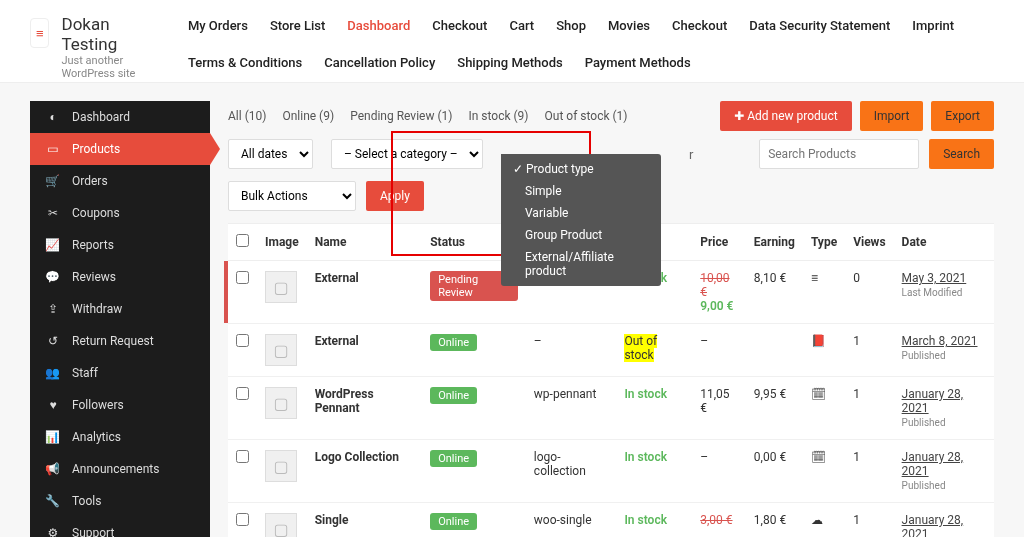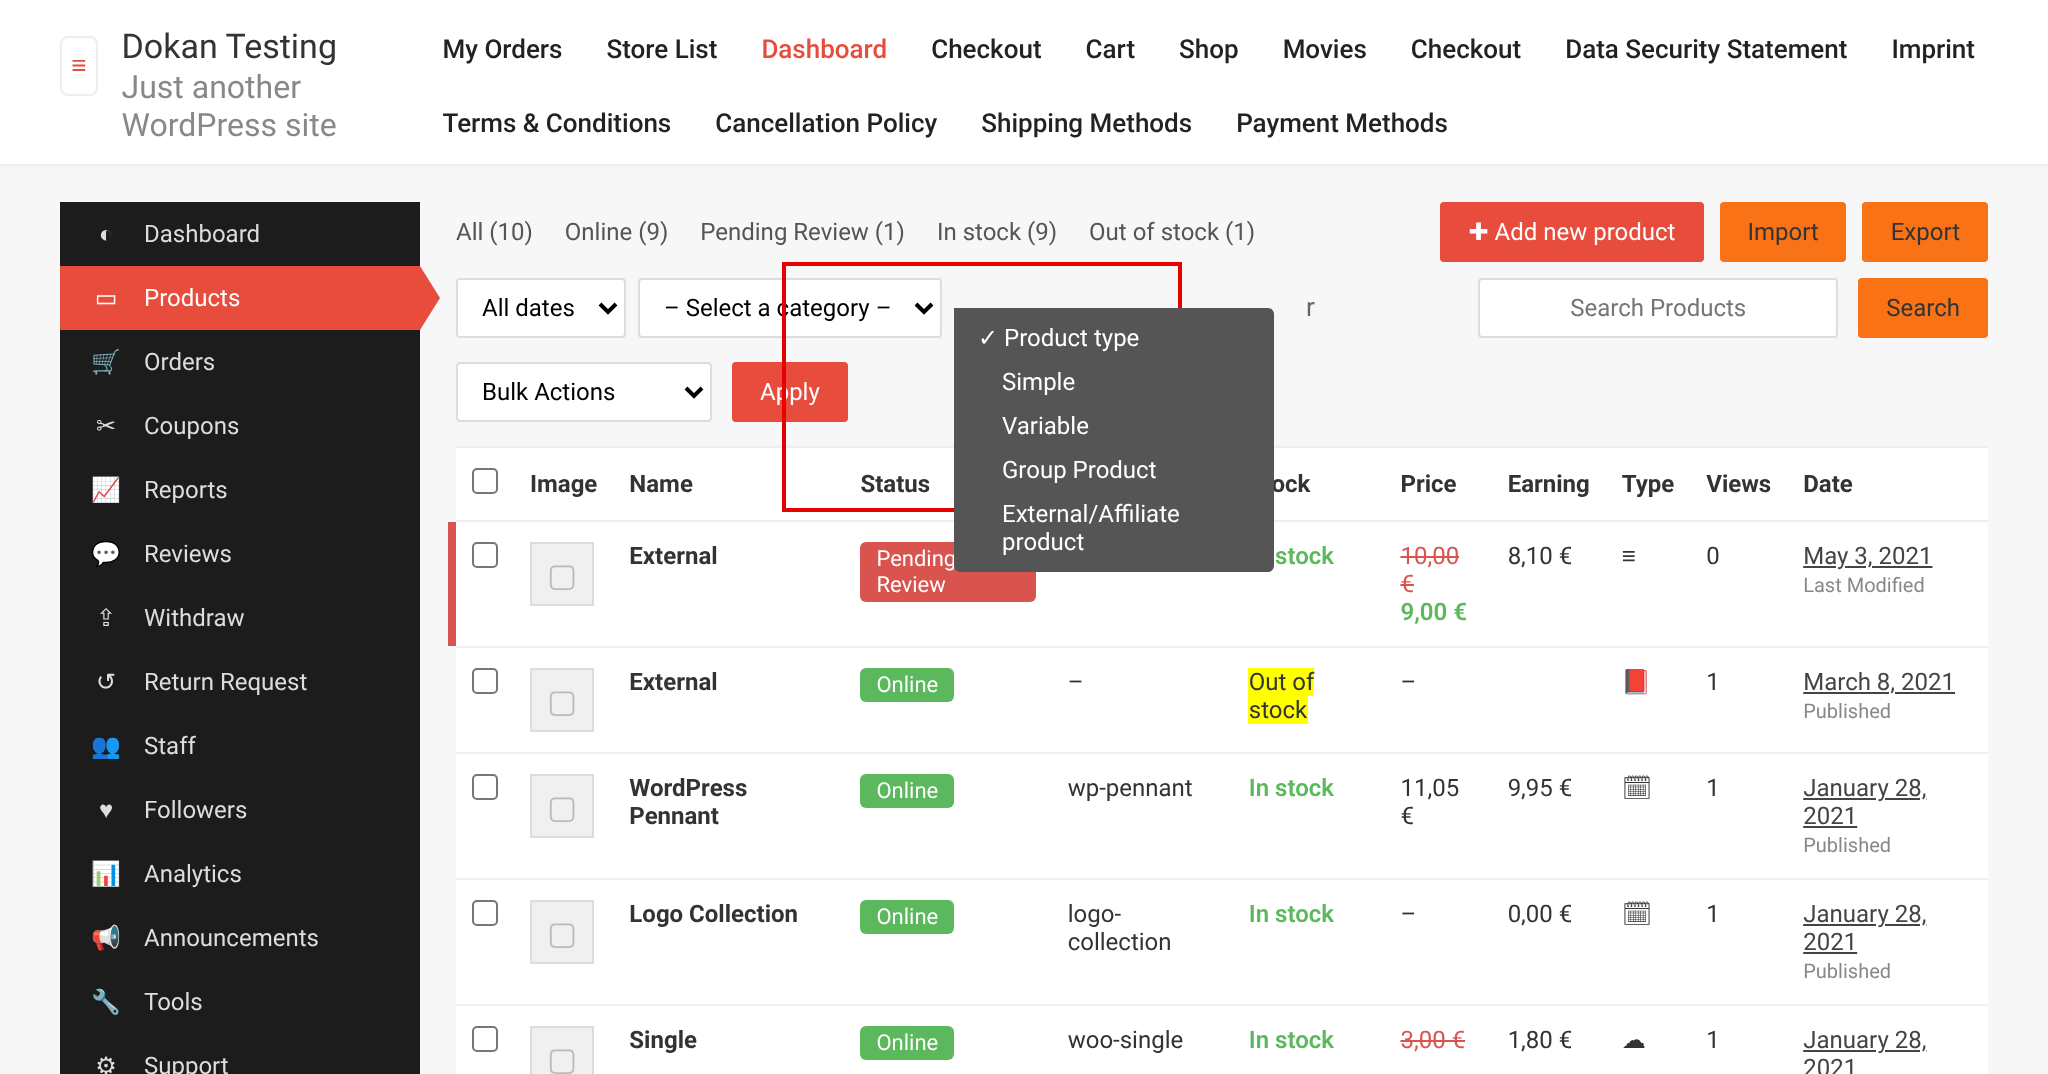--- a/index.html
+++ b/index.html
@@ -1,39 +1,39 @@
 <!DOCTYPE html>
 <html><head>
 <meta charset="utf-8">
 <style>
 *{box-sizing:border-box;margin:0;padding:0;font-family:-apple-system,BlinkMacSystemFont,"Segoe UI",Roboto,sans-serif}
 body{background:#f7f7f7;color:#333;font-size:13px}
 .topbar{background:#fff;display:flex;align-items:flex-start;padding:10px 30px 0 30px;border-bottom:1px solid #eee}
 .hamburger{width:30px;height:30px;border:1px solid #eee;border-radius:4px;display:flex;align-items:center;justify-content:center;color:#e74c3c;margin-top:8px;margin-right:12px}
 .brand{margin-right:40px;padding-top:4px}
 .brand h1{font-size:17px;font-weight:400}
-.brand p{font-size:16px;color:#888}
+.brand p{font-size:11px;color:#888}
 .topnav{display:flex;flex-wrap:wrap;gap:22px;padding-top:8px;padding-bottom:12px}
 .topnav a{text-decoration:none;color:#222;font-size:13px;font-weight:500}
 .topnav a.active{color:#e74c3c}
 .wrap{display:flex;min-height:calc(100vh - 90px);padding:18px 30px}
 .sidebar{width:180px;background:#1c1c1c;color:#ddd}
 .sidebar .item{display:flex;align-items:center;padding:9px 14px;font-size:12px;cursor:pointer}
 .sidebar .item.active{background:#e74c3c;color:#fff;position:relative}
 .sidebar .item.active::after{content:"";position:absolute;right:-10px;top:0;border:16px solid transparent;border-left:10px solid #e74c3c;border-right:0}
 .sidebar .ico{width:18px;text-align:center;margin-right:10px;font-size:12px}
 .main{flex:1;padding-left:18px}
 .filterbar{display:flex;align-items:center;justify-content:space-between;font-size:12px;margin-bottom:8px}
 .tabs{display:flex;gap:16px;color:#555}
 .tabs span{cursor:pointer}
 .actions{display:flex;gap:8px}
 .btn{padding:8px 14px;border-radius:2px;font-size:12px;cursor:pointer;border:none}
 .btn.red{background:#e74c3c;color:#fff}
 .btn.gray{background:#f97316;color:#333}
-.row2{display:flex;gap:6px;margin-bottom:12px;align-items:center}
+.row2{display:flex;gap:18px;margin-bottom:12px;align-items:center}
 select,input[type=text]{border:1px solid #ddd;padding:6px 8px;font-size:12px;background:#fff;border-radius:2px}
 .searchrow{margin-left:auto;display:flex;gap:10px}
 .row3{display:flex;gap:10px;margin-bottom:12px}
 table{width:100%;border-collapse:collapse;background:#fff}
 th{text-align:left;font-size:12px;font-weight:700;padding:10px 8px;border-top:1px solid #eee;border-bottom:1px solid #eee;color:#333}
 td{padding:10px 8px;font-size:12px;border-bottom:1px solid #f0f0f0;vertical-align:top}
 .thumb{width:32px;height:32px;background:#f0f0f0;border:1px solid #ddd;display:flex;align-items:center;justify-content:center;color:#bbb;font-size:16px}
 .badge{display:inline-block;padding:2px 8px;border-radius:3px;font-size:11px;color:#fff}
 .badge.pending{background:#d9534f}
 .badge.online{background:#5cb85c}
@@ -167,21 +167,21 @@
         <div class="dropdown" id="ptdrop">
             <div class="sel">Product type</div>
             <div>Simple</div>
             <div>Variable</div>
             <div>Group Product</div>
             <div>External/Affiliate product</div>
           </div>
       </div>
       <span style="margin-left:170px;color:#666">r</span>
       <div class="searchrow">
-        <input type="text" style="width: 180px; text-align: center;" placeholder="Search Products">
+        <input type="text" style="width: 160px;" placeholder="Search Products">
         <button class="btn gray">Search</button>
       </div>
     </div>
 
     <div class="row3">
       <select style="width:128px"><option>Bulk Actions</option></select>
       <button class="btn red">Apply</button>
     </div>
 
     <table>

